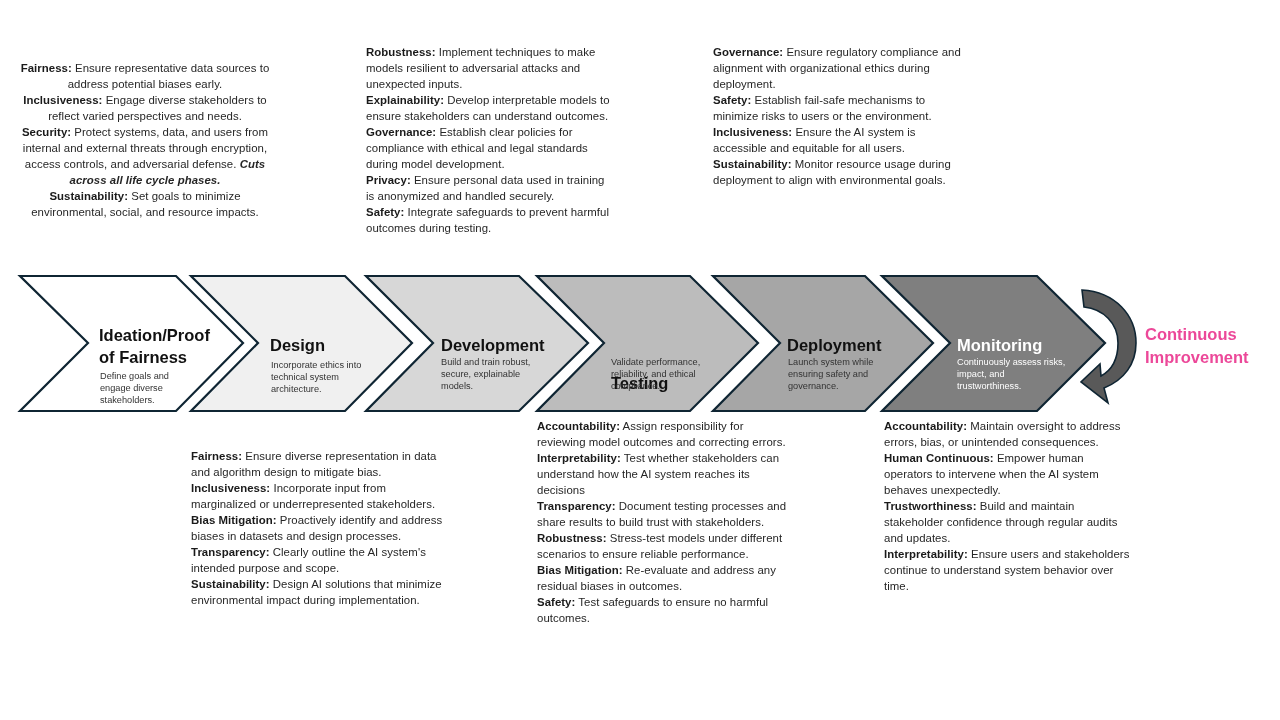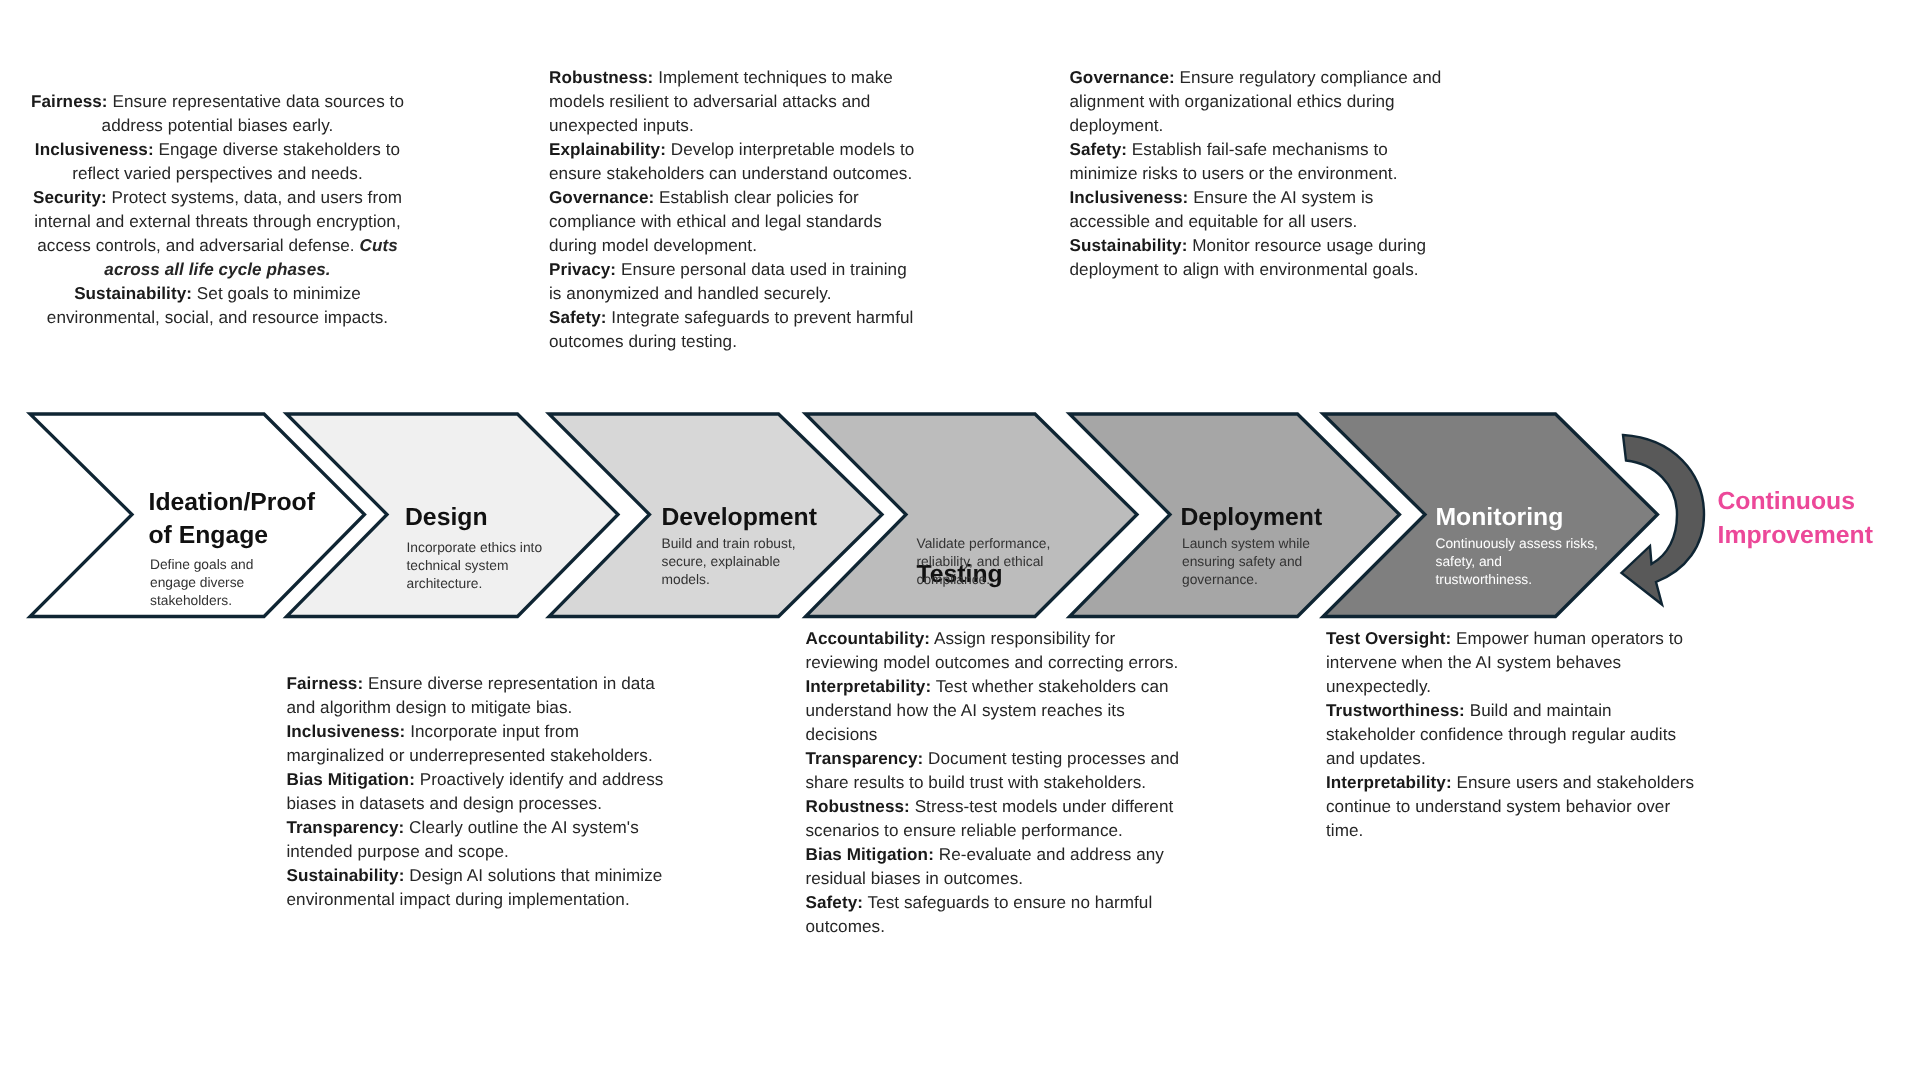--- a/index.html
+++ b/index.html
@@ -43,21 +43,21 @@
   <polygon points="713,276 865,276 933,343 865,411 713,411 780,343" fill="#a6a6a6" stroke="#0f2533" stroke-width="2.2"></polygon>
 
   <polygon points="882,276 1037,276 1105,343 1037,411 882,411 950,343" fill="#7f7f7f" stroke="#0f2533" stroke-width="2.2"></polygon>
 
   <path d="M1082,290 C1115,292 1136,315 1136,343 C1136,364 1124,380 1104,388 L1108,403 L1081,382 L1100,364 L1101,376 C1112,370 1118,358 1118,343 C1118,323 1103,309 1084,307 Z" fill="#595959" stroke="#0f2533" stroke-width="1.6" stroke-linejoin="miter"></path>
 </svg>
 
 <div>
   <div class="stage-title" style="left:99px; top:324px;">
     <span>Ideation/Proof</span><br>
-    <span>of Engage</span>
+    <span>of Fairness</span>
   </div>
   <div class="stage-desc" style="left:100px; top:370px;">
     <span>Define goals and</span><br>
     <span>engage diverse</span><br>
     <span>stakeholders.</span>
   </div>
 </div>
 
 <div>
   <div class="stage-title" style="left:270px; top:334px;">Design</div>
@@ -92,21 +92,21 @@
     <span>Launch system while</span><br>
     <span>ensuring safety and</span><br>
     <span>governance.</span>
   </div>
 </div>
 
 <div class="light">
   <div class="stage-title" style="left:957px; top:334px;">Monitoring</div>
   <div class="stage-desc" style="left:957px; top:356px;">
     <span>Continuously assess risks,</span><br>
-    <span>safety, and</span><br>
+    <span>impact, and</span><br>
     <span>trustworthiness.</span>
   </div>
 </div>
 
 <div class="ci-label">
   <span>Continuous</span><br>
   <span>Improvement</span>
 </div>
 
 <div class="tb" style="left:20px; top:60px; width:250px;text-align:center;">
@@ -142,16 +142,17 @@
 <div class="tb" style="left:537px; top:418px; width:250px;">
   <span class="item"><b>Accountability:</b><span> Assign responsibility for reviewing model outcomes and correcting errors.</span></span>
   <span class="item"><b>Interpretability:</b><span> Test whether stakeholders can understand how the AI system reaches its decisions</span></span>
   <span class="item"><b>Transparency:</b><span> Document testing processes and share results to build trust with stakeholders.</span></span>
   <span class="item"><b>Robustness:</b><span> Stress-test models under different scenarios to ensure reliable performance.</span></span>
   <span class="item"><b>Bias Mitigation:</b><span> Re-evaluate and address any residual biases in outcomes.</span></span>
   <span class="item"><b>Safety:</b><span> Test safeguards to ensure no harmful outcomes.</span></span>
 </div>
 
 <div class="tb" style="left:884px; top:418px; width:250px;">
-  <span class="item"><b>Test Oversight:</b><span> Empower human operators to intervene when the AI system behaves unexpectedly.</span></span>
+  <span class="item"><b>Accountability:</b><span> Maintain oversight to address errors, bias, or unintended consequences.</span></span>
+  <span class="item"><b>Human Continuous:</b><span> Empower human operators to intervene when the AI system behaves unexpectedly.</span></span>
   <span class="item"><b>Trustworthiness:</b><span> Build and maintain stakeholder confidence through regular audits and updates.</span></span>
   <span class="item"><b>Interpretability:</b><span> Ensure users and stakeholders continue to understand system behavior over time.</span></span>
 </div>
 
 </body></html>

